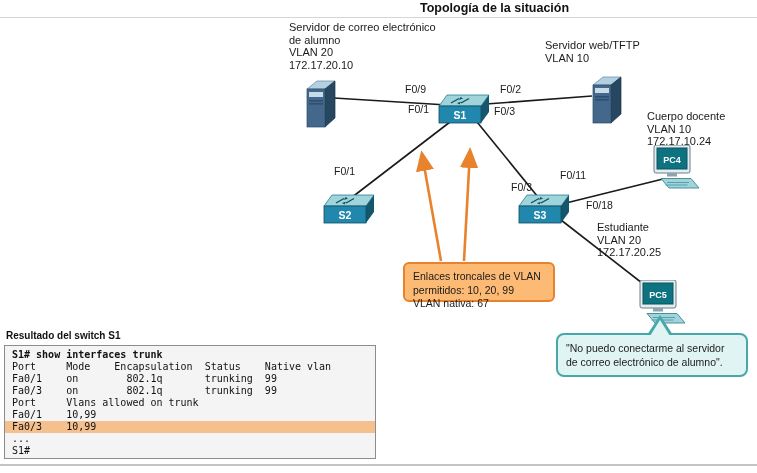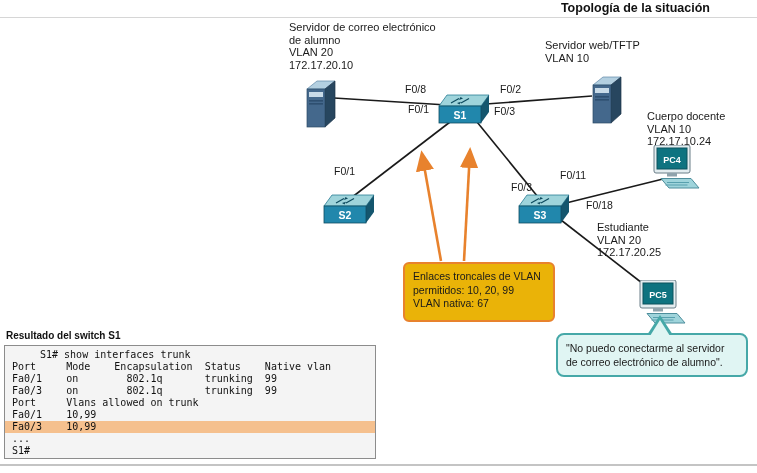--- a/index.html
+++ b/index.html
@@ -1,41 +1,41 @@
 <!DOCTYPE html>
 <html><head>
 <meta charset="utf-8">
 <style>
   html,body{margin:0;padding:0;background:#fff;}
   #canvas{position:relative;width:757px;height:473px;background:#ffffff;overflow:hidden;
           font-family:"Liberation Sans", sans-serif;color:#1a1a1a;}
   .abs{position:absolute;}
   .rule{position:absolute;left:0;width:757px;background:#d6d6d6;height:1px;}
-  .title{font-size:12.5px;font-weight:bold;text-align:right;color:#111;}
+  .title{font-size:12.5px;font-weight:bold;text-align:left;color:#111;}
   .dev-label .lbl-name{font-weight:normal;font-size:11px;line-height:12.5px;}
   .dev-label .lbl-sub{font-size:11px;line-height:12.5px;}
   .port{position:absolute;font-size:10.5px;line-height:11px;color:#1a1a1a;}
   .net{stroke:#1a1a1a;stroke-width:1.6;}
   .oar{stroke:#E8822D;stroke-width:2.6;}
-  .trunk-callout{left:403px;top:262px;width:152px;height:60px;background:#eab308;
+  .trunk-callout{left:403px;top:262px;width:152px;height:40px;background:#fdba74;
       border:2px solid #E8822D;border-radius:6px;padding:6px 8px;box-sizing:border-box;z-index:3;}
   .trunk-callout .tc-line{font-size:10.5px;line-height:13.5px;}
   .speech{left:556px;top:333px;width:192px;height:44px;background:#E0F5F3;
       border:2px solid #46A8A8;border-radius:8px;padding:6px 8px;box-sizing:border-box;z-index:3;}
   .speech .sp-line{font-size:10.5px;line-height:14px;}
   .tail-border{left:647px;top:315px;width:0;height:0;border-left:13px solid transparent;
       border-right:13px solid transparent;border-bottom:20px solid #46A8A8;z-index:4;}
   .tail-fill{left:650px;top:320px;width:0;height:0;border-left:10px solid transparent;
       border-right:10px solid transparent;border-bottom:16px solid #E0F5F3;z-index:5;}
   .console-heading{left:6px;top:330px;font-size:10px;font-weight:bold;color:#111;}
   .console{left:4px;top:345px;width:372px;height:114px;background:#F4F4F4;
       border:1px solid #8c8c8c;box-sizing:border-box;padding:3px 0;z-index:2;}
   .crow{white-space:pre;font-family:"DejaVu Sans Mono", monospace;font-size:10px;
       line-height:12px;height:12px;padding:0 7px;color:#111;}
-  .crow.cmd{font-weight:normal;margin-left:28px;}
+  .crow.cmd{font-weight:bold;}
   .crow.hl{background:#F5C08E;}
   .z2{z-index:2;}
   svg{display:block;}
 </style>
 </head>
 <body>
 
 <div id="canvas">
 
   <div class="rule" style="top:17px"></div>
@@ -137,21 +137,21 @@
   </div>
   <svg class="abs z2" style="left:638px;top:280px" width="50" height="48" viewBox="0 0 50 48">
     <rect x="2" y="0" width="36" height="28" rx="2" fill="#E4EDF0" stroke="#6B7E88"></rect>
     <rect x="5" y="3" width="30" height="21" fill="#0E7380" stroke="#0A535D"></rect>
     <text x="20" y="17.5" text-anchor="middle" font-size="9" font-weight="bold" fill="#ffffff">PC5</text>
     <rect x="15" y="28" width="10" height="3.5" fill="#8FA3AC"></rect>
     <polygon points="9,33.5 39,33.5 47,43 17,43" fill="#9FD4DB" stroke="#4E8E9C"></polygon>
     <path d="M15,37.5 h22 M13.5,40 h22" stroke="#58A0AE" stroke-width="1" fill="none"></path>
   </svg>
 
-  <div class="port z2" style="left:405px;top:84px">F0/8</div>
+  <div class="port z2" style="left:405px;top:84px">F0/9</div>
   <div class="port z2" style="left:500px;top:84px">F0/2</div>
   <div class="port z2" style="left:408px;top:104px">F0/1</div>
   <div class="port z2" style="left:494px;top:106px">F0/3</div>
   <div class="port z2" style="left:334px;top:166px">F0/1</div>
   <div class="port z2" style="left:560px;top:170px">F0/11</div>
   <div class="port z2" style="left:511px;top:182px">F0/3</div>
   <div class="port z2" style="left:586px;top:200px">F0/18</div>
 
   <div class="abs trunk-callout">
     <div class="tc-line">Enlaces troncales de VLAN</div>

